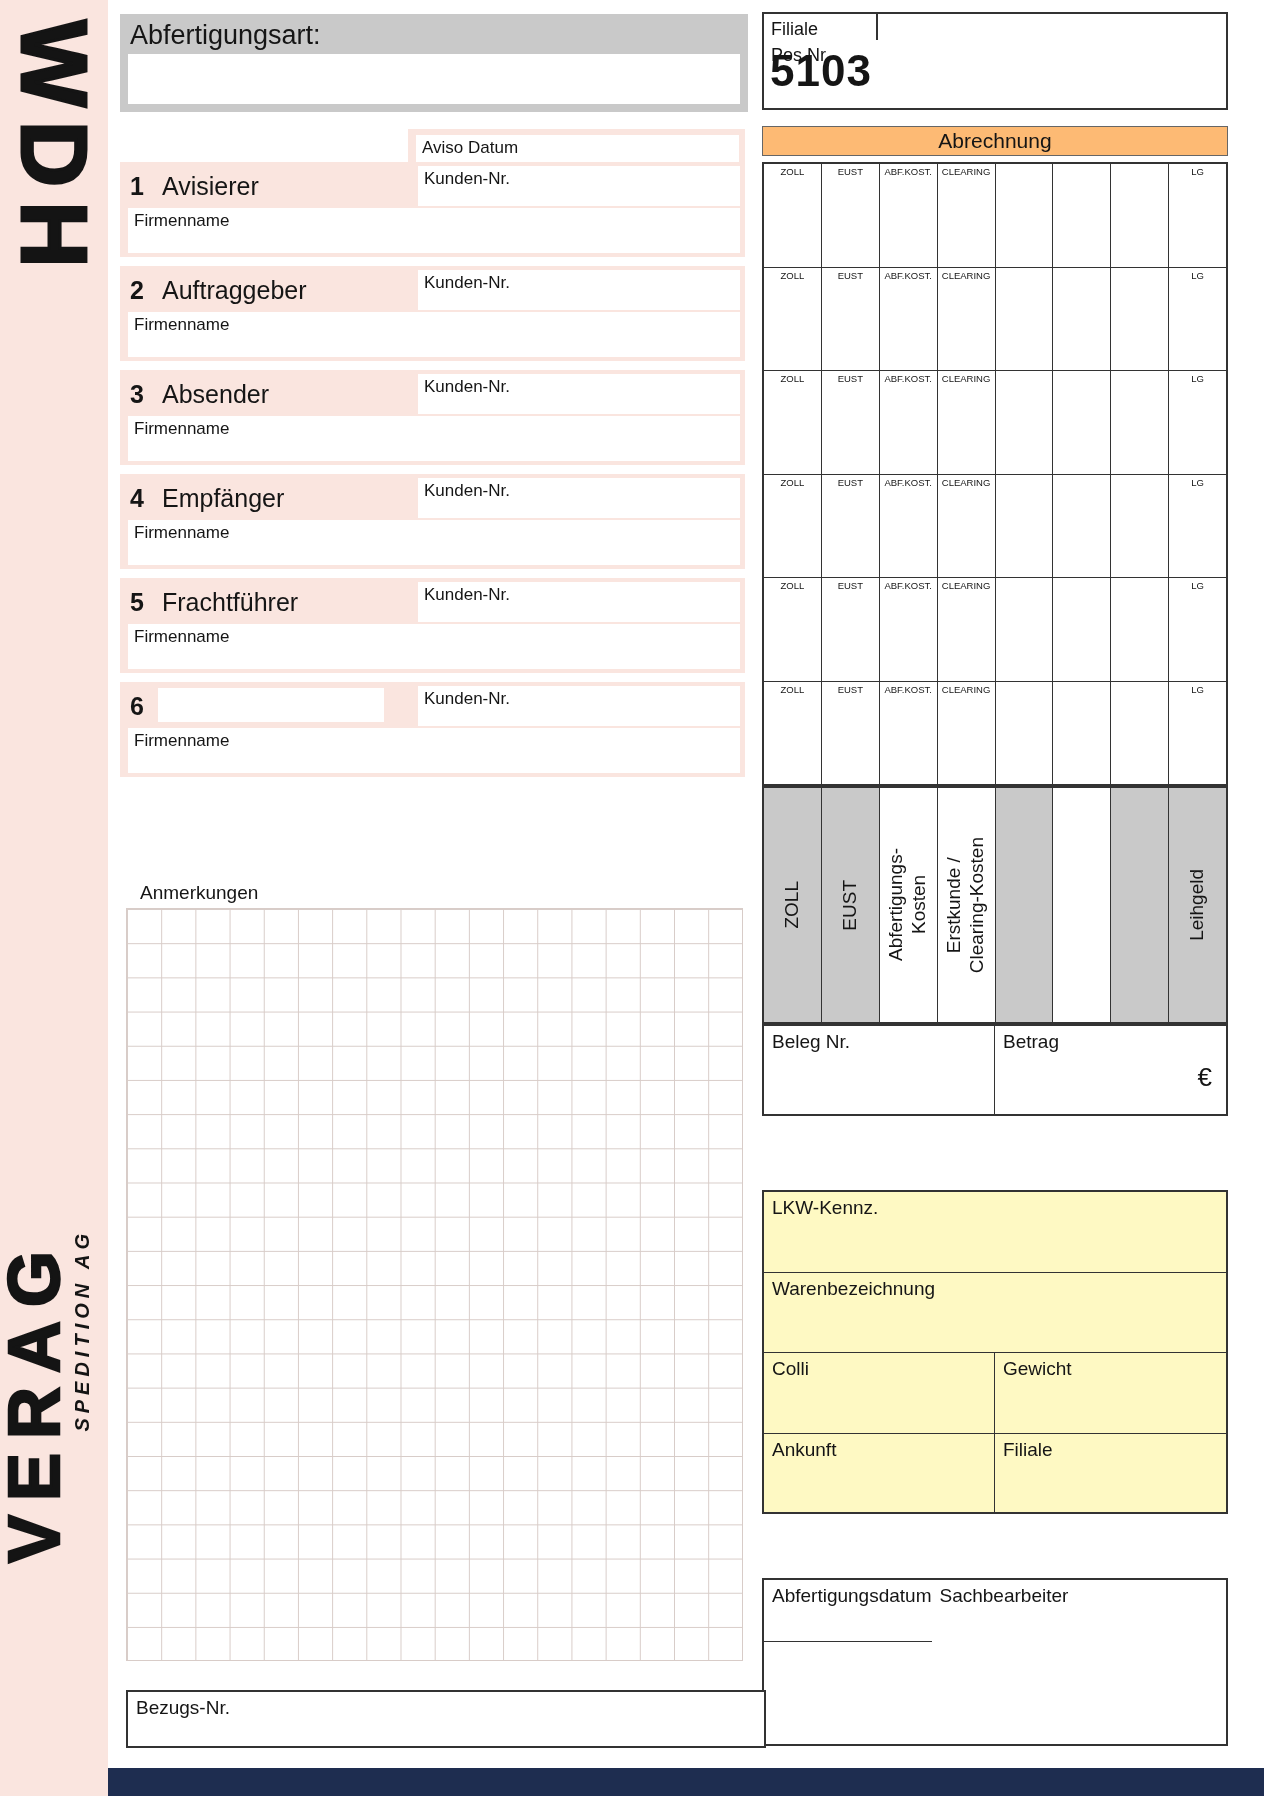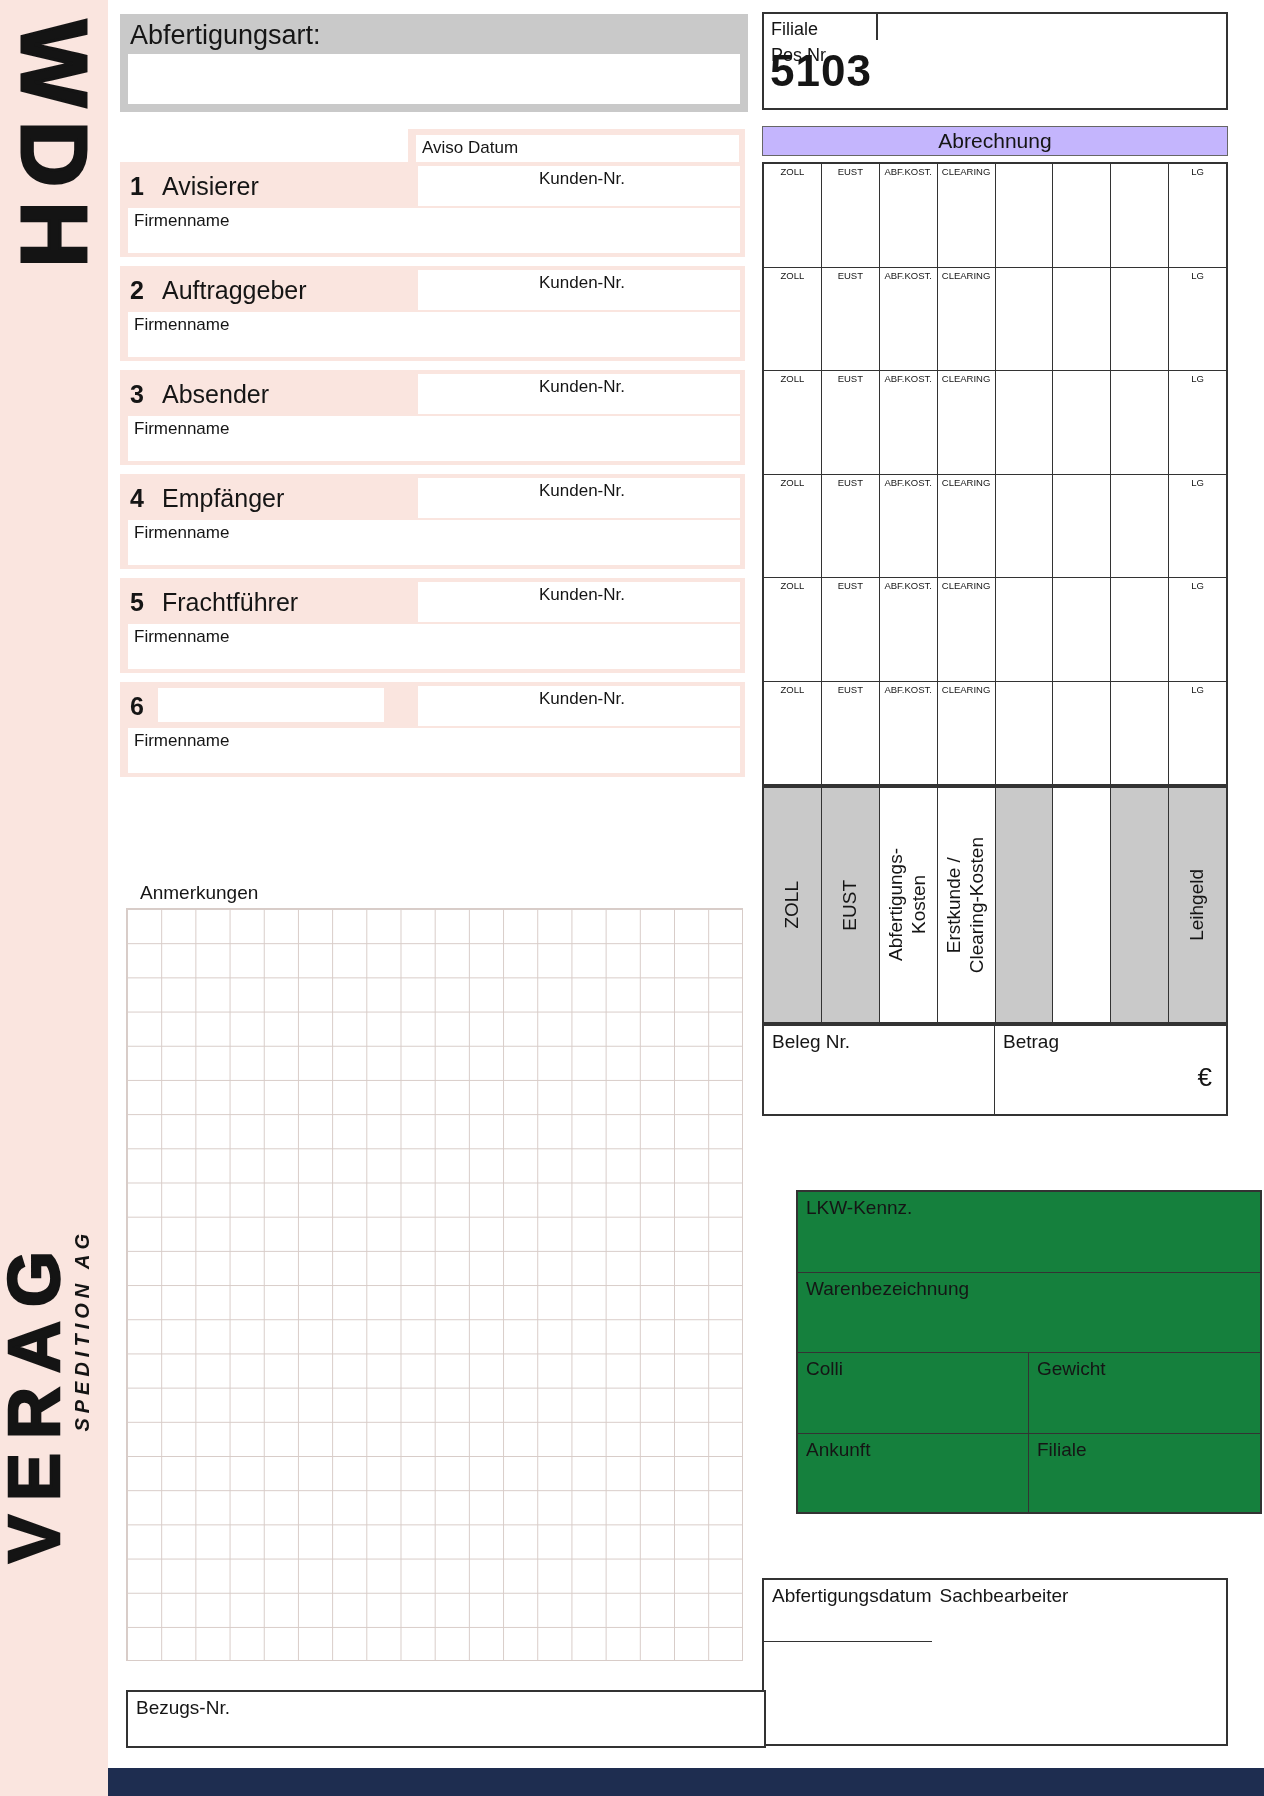--- a/index.html
+++ b/index.html
@@ -31,46 +31,46 @@
   
   .aviso { position:absolute; left:408px; top:118px; width:337px; height:46px; background:#fae5df;margin-top:11px; }
   .aviso-input { position:absolute; left:8px; top:6px; right:6px; bottom:6px; background:#ffffff; }
   .field-label { font-size:17px; padding:3px 0 0 6px; display:block; }
 
   
   .party { position:absolute; left:120px; width:625px; height:95px; background:#fae5df; }
   .party-num { position:absolute; left:10px; top:10px; font-size:25px; font-weight:bold; }
   .party-title { position:absolute; left:42px; top:10px; font-size:25px; }
   .party-type-input { position:absolute; left:38px; top:6px; width:226px; height:34px; background:#ffffff; }
-  .kunden-box { position:absolute; left:298px; top:4px; width:322px; height:40px; background:#ffffff;text-align:center; }
+  .kunden-box { position:absolute; left:298px; top:4px; width:322px; height:40px; background:#ffffff; }
   .firma-box { position:absolute; left:8px; top:46px; width:612px; height:45px; background:#ffffff; }
 
   
-  .abr-title { position:absolute; left:762px; top:126px; width:466px; height:30px; background:#c4b5fd; border:1px solid #666; display:flex; align-items:center; justify-content:center; font-size:21px; }
+  .abr-title { position:absolute; left:762px; top:126px; width:466px; height:30px; background:#fdba74; border:1px solid #666; display:flex; align-items:center; justify-content:center; font-size:21px; }
   .abr-grid { position:absolute; left:762px; top:162px; width:466px; height:624px; border:2px solid #333; background:#fff; display:flex; flex-direction:column; }
   .abr-row { flex:1; display:flex; border-bottom:1px solid #333; }
   .abr-row:last-child { border-bottom:none; }
   .abr-cell { flex:1; border-right:1px solid #333; display:flex; justify-content:center; align-items:flex-start; overflow:hidden; }
   .abr-cell:last-child { border-right:none; }
   .abr-head { font-size:9.5px; padding-top:2px; white-space:nowrap; }
 
   .abr-rot { position:absolute; left:762px; top:786px; width:466px; height:238px; border:2px solid #333; background:#fff; display:flex; }
   .rot-cell { flex:1; border-right:1px solid #333; display:flex; align-items:center; justify-content:center; overflow:hidden; }
   .rot-cell:last-child { border-right:none; }
   .rot-cell.shaded { background:#c9c9c9; }
   .rot-text { writing-mode:vertical-rl; transform:rotate(180deg); white-space:pre-line; font-size:19px; line-height:1.2; text-align:center; }
 
   .beleg-box { position:absolute; left:762px; top:1024px; width:466px; height:92px; border:2px solid #333; background:#fff; display:flex; }
   .beleg-cell { width:50%; border-right:1px solid #333; position:relative; }
   .betrag-cell { width:50%; position:relative; }
   .box-label { font-size:19px; padding:5px 0 0 8px; display:block; }
   .euro { position:absolute; right:14px; top:36px; font-size:26px; }
 
   
-  .ship-box { position:absolute; left:762px; top:1190px; width:466px; height:324px; border:2px solid #333; background:#15803d; display:flex; flex-direction:column;margin-left:34px; }
+  .ship-box { position:absolute; left:762px; top:1190px; width:466px; height:324px; border:2px solid #333; background:#fef9c3; display:flex; flex-direction:column; }
   .ship-row { position:relative; border-bottom:1px solid #333; }
   .ship-box .ship-row:last-child { border-bottom:none; }
   .h82 { height:82px; } .h80 { height:80px; } .h78 { height:78px; }
   .ship-split { display:flex; padding:0; }
   .ship-half { width:50%; height:100%; border-right:1px solid #333; position:relative; }
   .ship-half:last-child { border-right:none; }
 
   .proc-box { position:absolute; left:762px; top:1578px; width:466px; height:168px; border:2px solid #333; background:#fff; display:flex; flex-direction:row; }
   .proc-row1 { height:62px; border-bottom:1px solid #333; position:relative; }
   .proc-row2 { flex:1; position:relative; }

